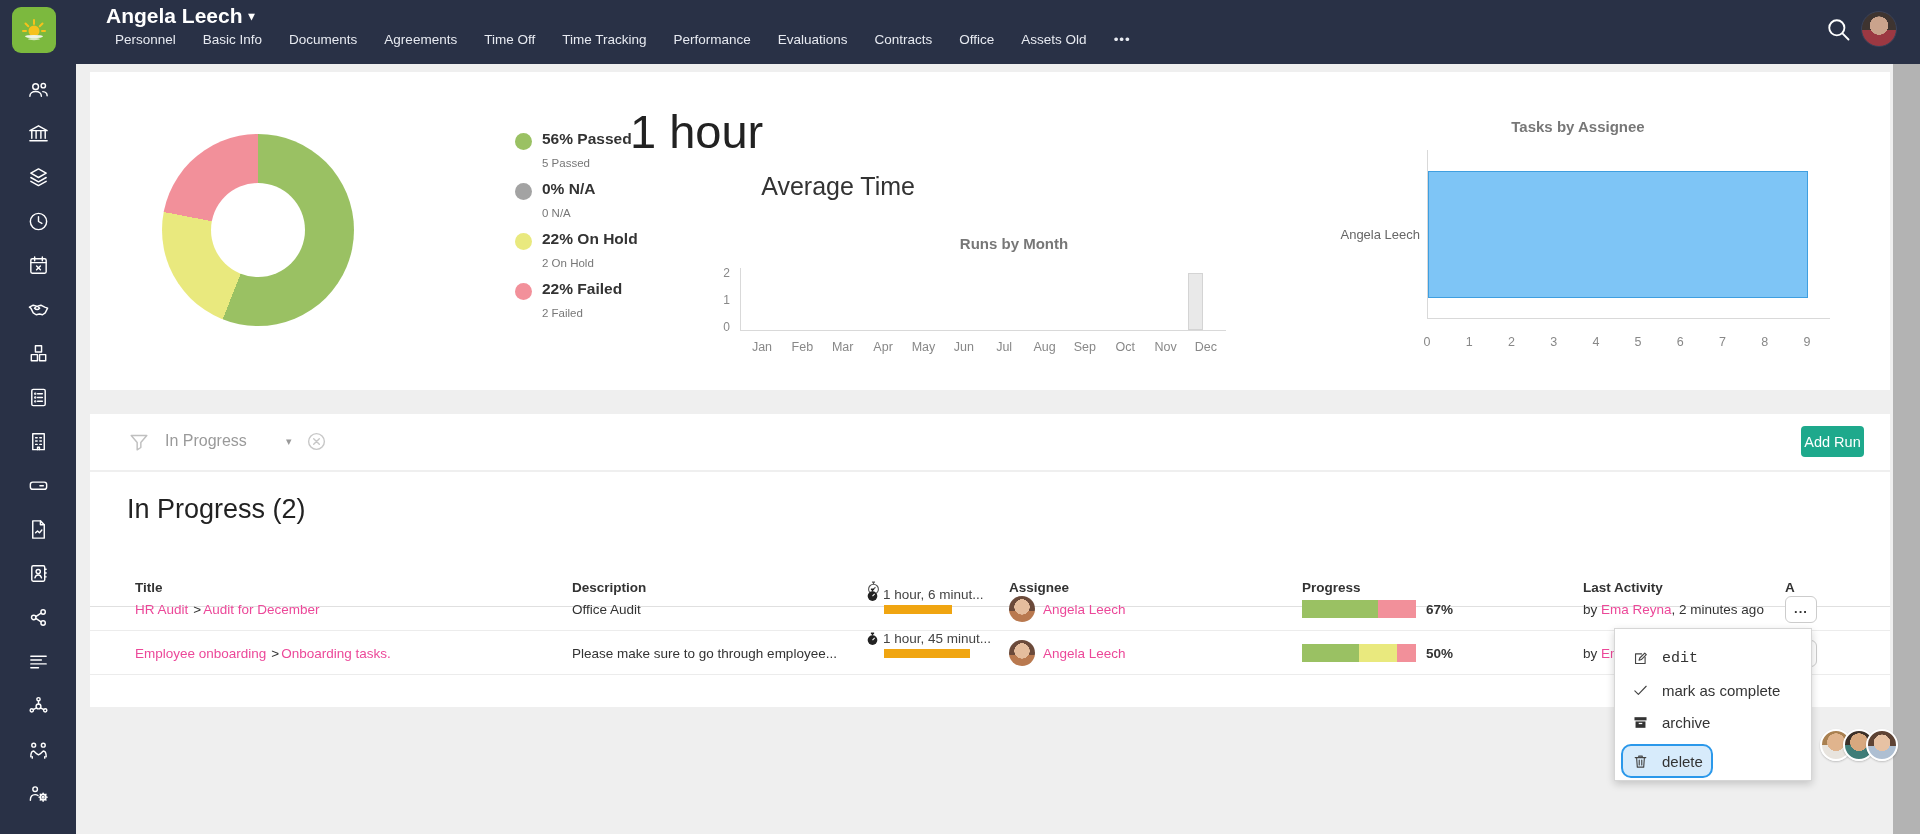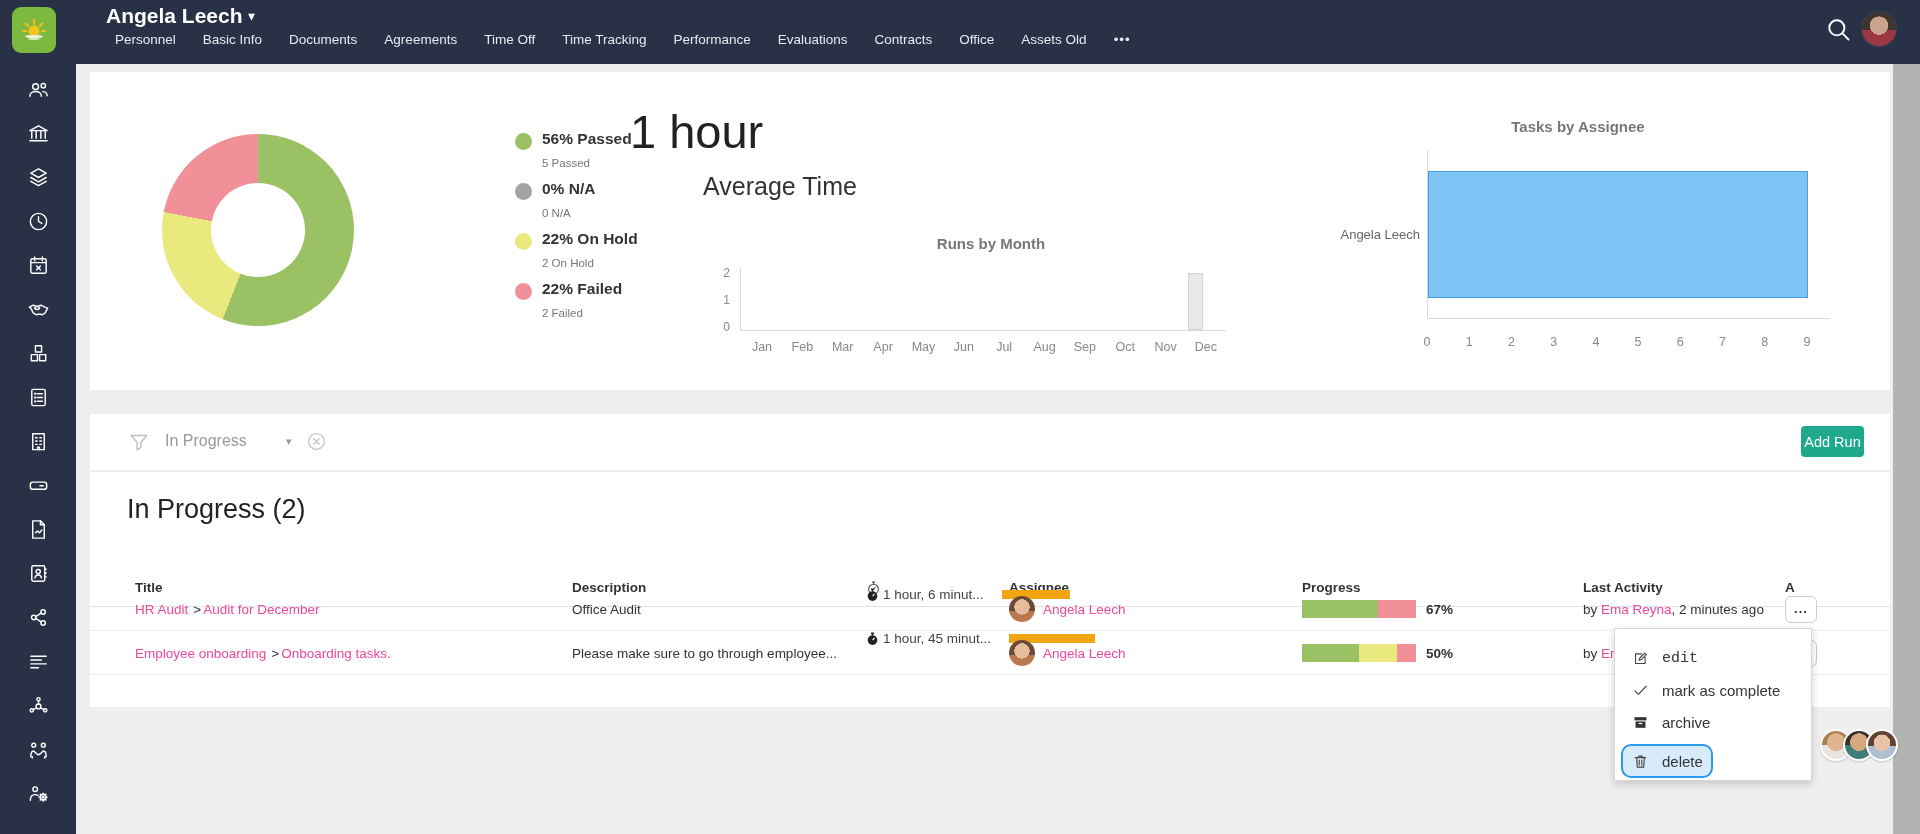--- a/index.html
+++ b/index.html
@@ -36,24 +36,24 @@
 
   .donut { position:absolute; left:72px; top:62px; width:192px; height:192px; border-radius:50%; }
   .donut::after { content:""; position:absolute; left:49px; top:49px; width:94px; height:94px; border-radius:50%; background:#fff; }
 
   .legend-item { position:absolute; left:425px; }
   .legend-dot { position:absolute; left:0; top:3px; width:17px; height:17px; border-radius:50%; }
   .legend-main { margin-left:27px; font-size:15.5px; font-weight:700; color:#333; }
   .legend-sub { margin-left:27px; margin-top:9px; font-size:11.5px; color:#777; }
 
   .avg-value { position:absolute; left:540px; top:32px; width:300px; text-align:left; font-size:47px; color:#222; }
-  .avg-label { position:absolute; left:540px; top:100px; width:300px; text-align:center; font-size:25px; color:#333; }
+  .avg-label { position:absolute; left:525px; top:100px; width:300px; text-align:right; font-size:25px; color:#333; }
 
   .chart-title { position:absolute; font-size:15px; font-weight:700; color:#777; text-align:center; width:220px; }
-  .runs-title { left:791px; top:163px; }
+  .runs-title { left:814px; top:163px; }
   .axis-v { position:absolute; width:1px; background:#d9d9d9; }
   .axis-h { position:absolute; height:1px; background:#d9d9d9; }
   .ytick { position:absolute; width:22px; text-align:right; font-size:12px; color:#888; }
   .months { position:absolute; left:652px; top:268px; width:484px; display:flex; justify-content:space-between; }
   .months span { width:40px; text-align:center; font-size:12.5px; color:#888; }
   .runs-bar { position:absolute; left:1098px; top:201px; width:15px; height:57px; background:#e9e9e9; border:1px solid #d4d4d4; }
 
   .tasks-title { left:1378px; top:46px; }
   .assignee-lbl { position:absolute; left:1226px; top:155px; width:104px; text-align:right; font-size:13px; color:#666; }
   .tasks-bar { position:absolute; left:1338px; top:99px; width:380px; height:127px; background:#7ec5f6; border:1px solid #3f9fe0; }
@@ -76,21 +76,21 @@
   .thead { position:absolute; left:0; top:84px; width:1800px; height:31px; border-bottom:1px solid #e0e0e0;margin-top:20px; }
   .thead span, .thead .th { position:absolute; top:4px; font-size:13.5px; font-weight:700; color:#333; }
   .c-title { left:45px; } .c-desc { left:482px; } .c-timer { left:776px; }
   .c-assignee { left:919px; } .c-progress { left:1212px; } .c-last { left:1493px; } .c-actions { left:1695px; }
 
   .trow { position:absolute; left:0; width:1800px; height:44px; border-bottom:1px solid #ececec; }
   .row0 { top:115px; } .row1 { top:159px; }
   .cell { position:absolute; top:0; height:44px; display:flex; align-items:center; font-size:13.5px; color:#333; }
   a.lnk { color:#ec4899; text-decoration:none; cursor:pointer; }
   .sep { margin:0 2px 0 5px; color:#333; }
-  .timer-cell { flex-direction:row; align-items:flex-start; }
+  .timer-cell { flex-direction:column; align-items:flex-start; }
   .timer-line { display:flex; align-items:center; gap:4px; color:#444; }
   .timer-bar { height:9px; background:#f0a511; margin:3px 0 0 18px; }
   .row-avatar { width:26px; height:26px; border-radius:50%; margin-right:8px;
     background: radial-gradient(circle at 50% 42%, #e5bd9d 0 38%, rgba(0,0,0,0) 39%),
       linear-gradient(180deg,#6b4a3a 0 58%, #b9794f 58% 100%); }
   .pbar { width:114px; height:18px; display:flex; overflow:hidden; }
   .pbar div { height:100%; }
   .ppct { margin-left:10px; font-weight:700; }
   .more-btn { width:32px; height:27px; border:1px solid #ccc; border-radius:6px; background:#fff; cursor:pointer;
     font-size:13px; color:#333; line-height:10px; font-weight:700; letter-spacing:1px; }

